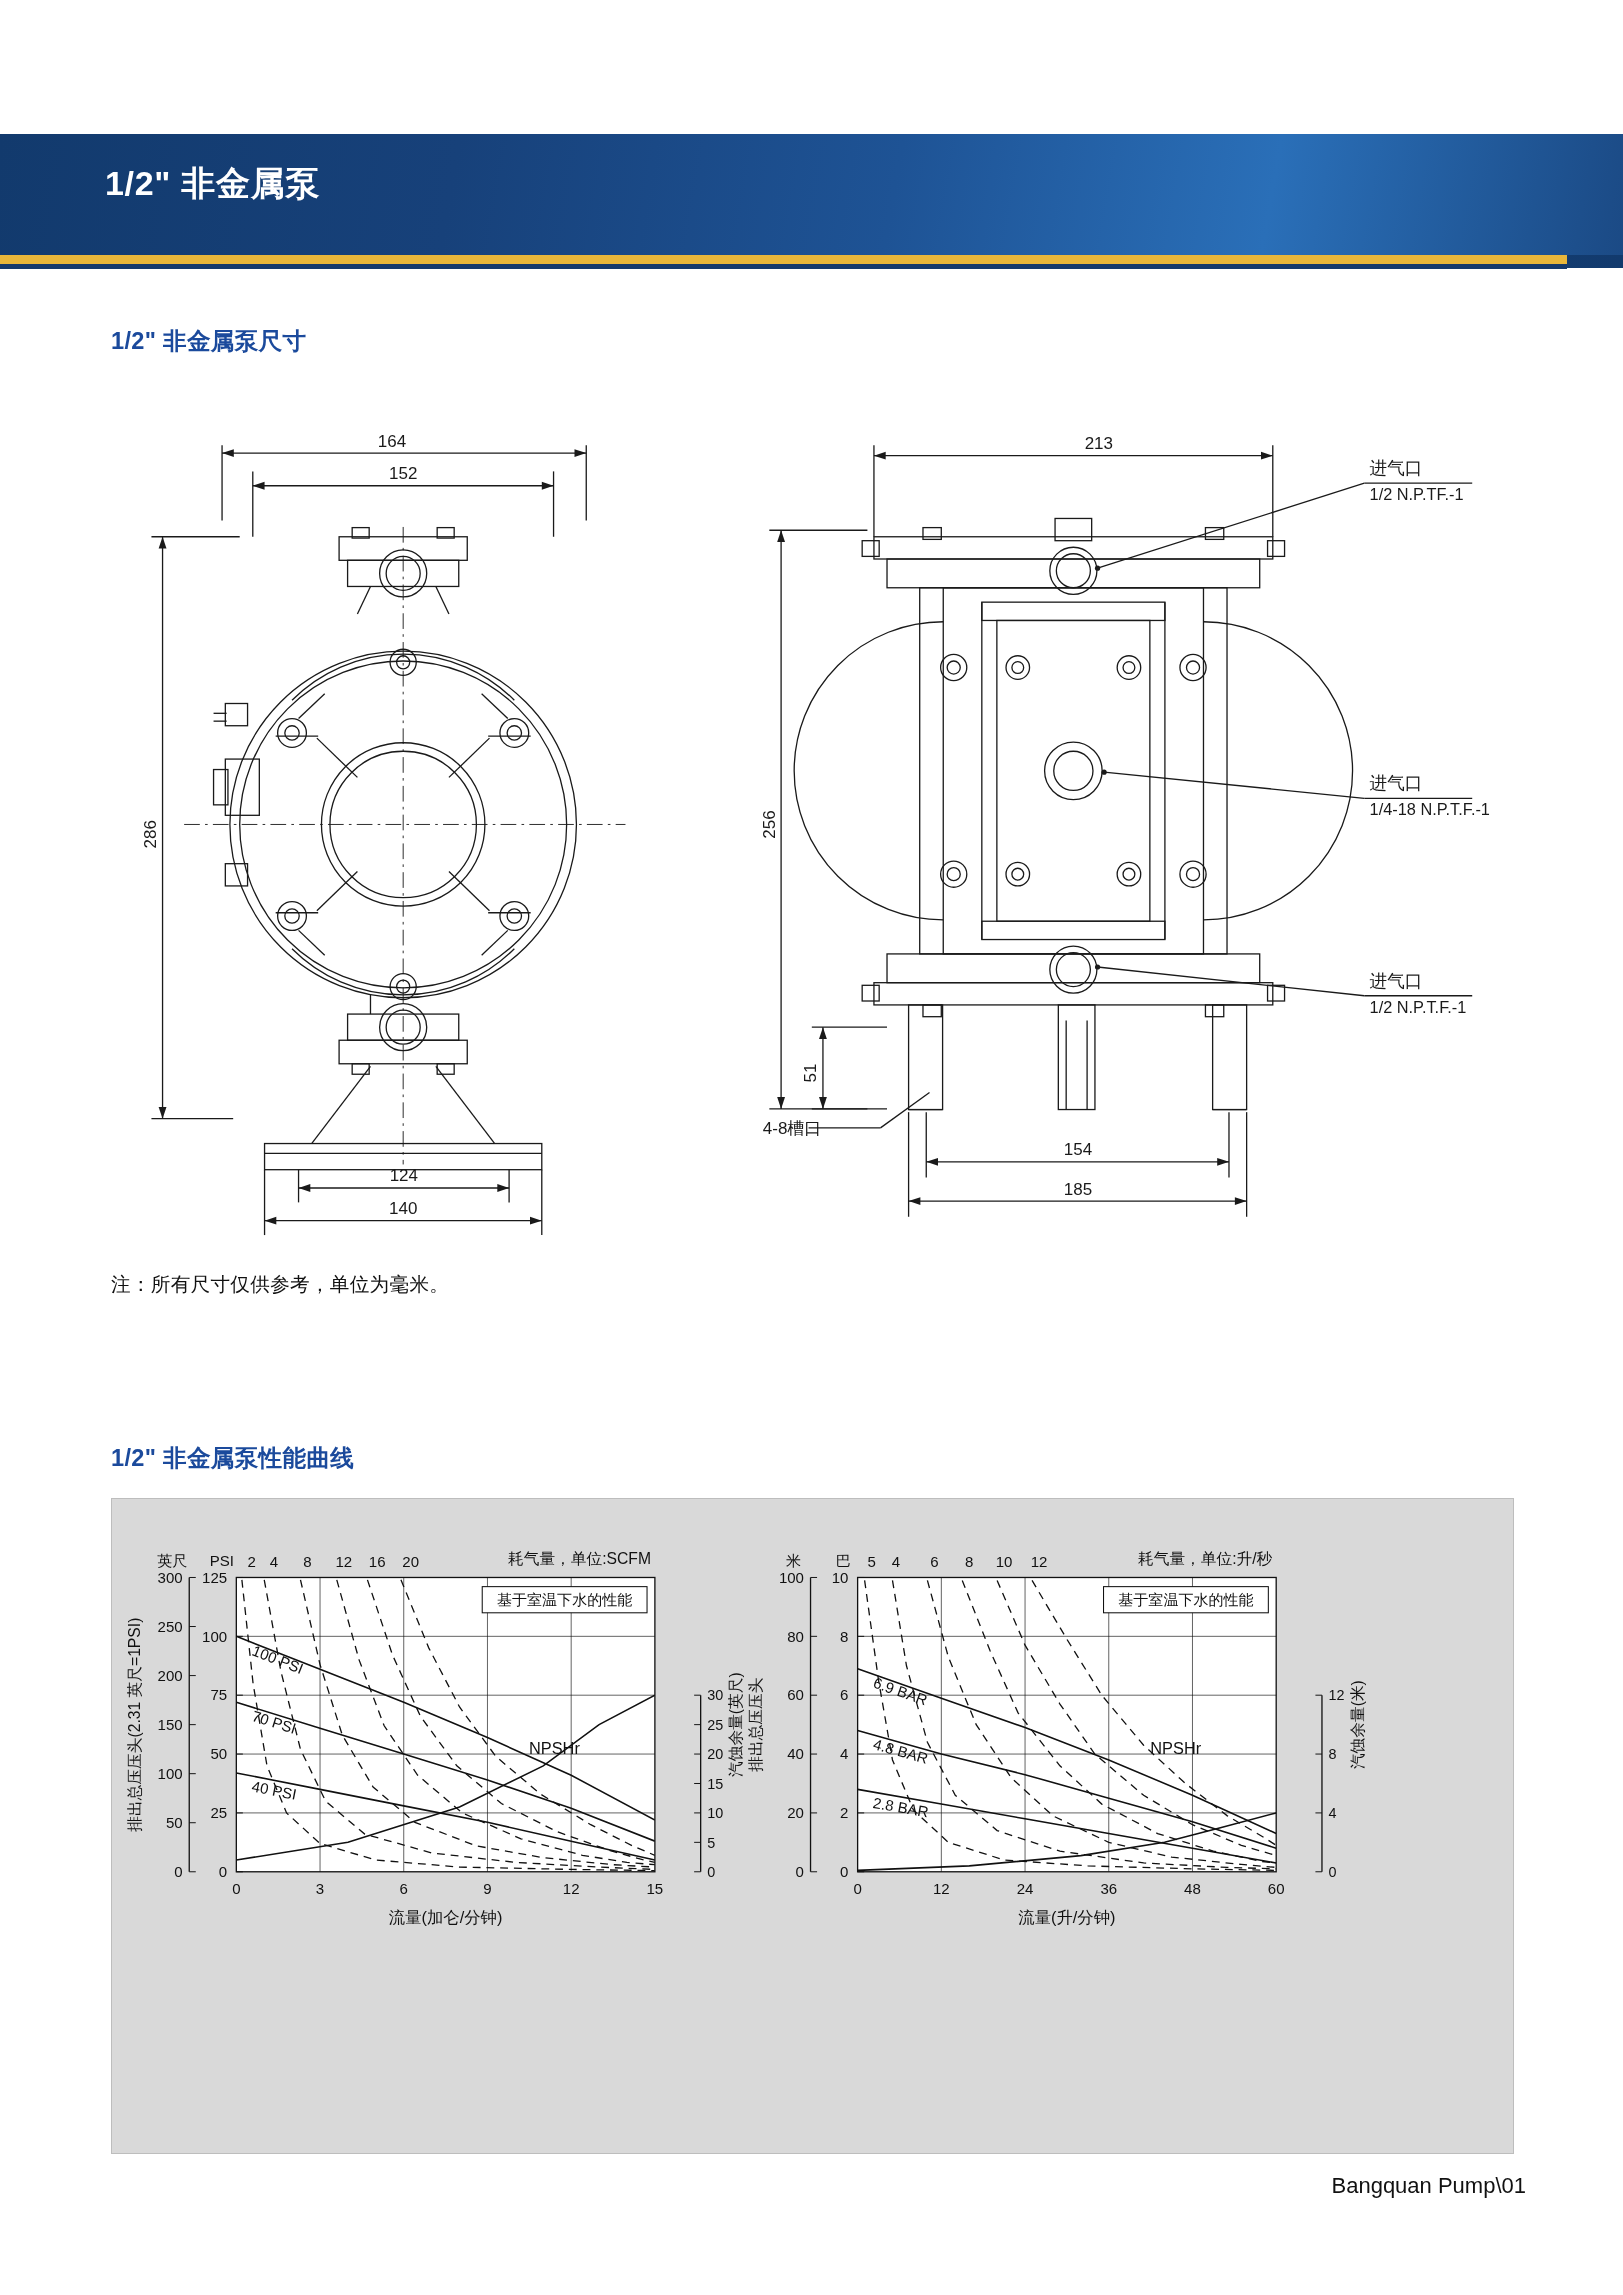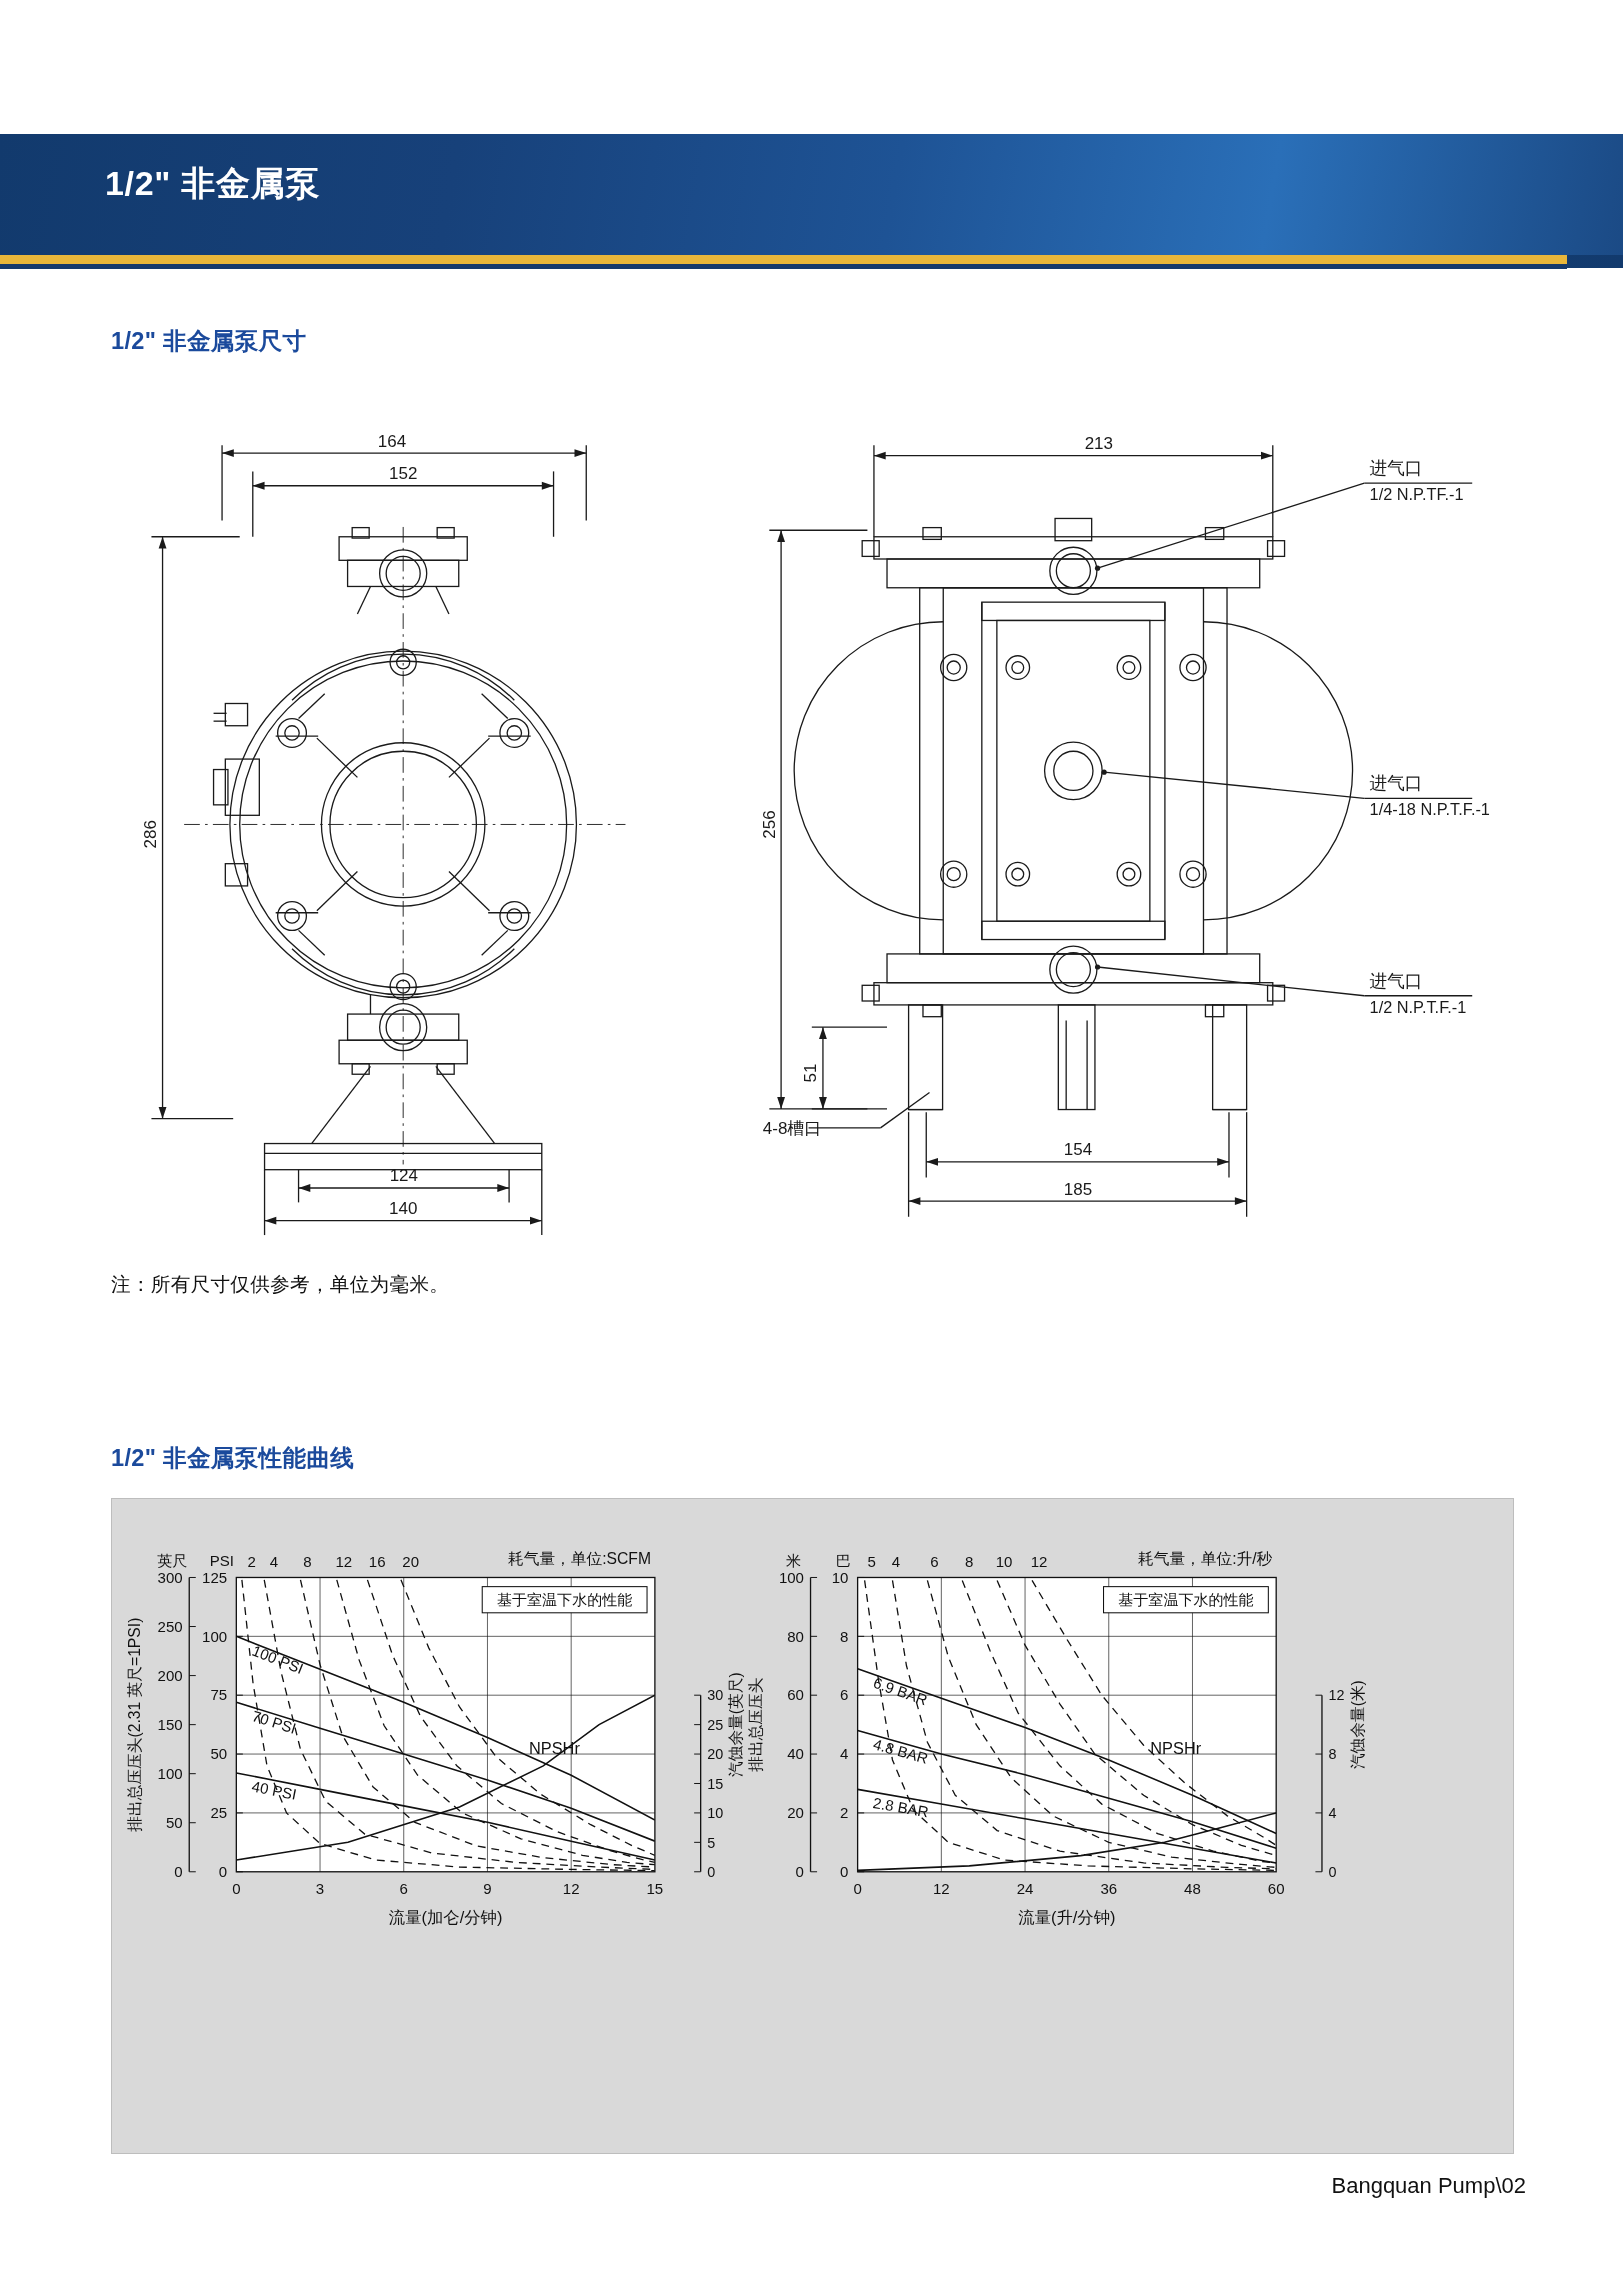--- a/index.html
+++ b/index.html
@@ -57,21 +57,21 @@
 <body>
 
 <div class="header-band"></div>
 <div class="header-accent"></div>
 <div class="header-accent2"></div>
 <div class="header-title">1/2" 非金属泵</div>
 
 <div class="sec-title" id="sec-dim">1/2" 非金属泵尺寸</div>
 <div class="sec-title" id="sec-curve">1/2" 非金属泵性能曲线</div>
 <div class="note">注：所有尺寸仅供参考，单位为毫米。</div>
-<div class="footer">Bangquan Pump\02</div>
+<div class="footer">Bangquan Pump\01</div>
 
 <div class="drawings">
 <svg width="1623" height="850" viewBox="0 0 2481 1300" xmlns="http://www.w3.org/2000/svg">
   <g fill="none" stroke="#1a1a1a" stroke-width="2">
 
   <g>
 
     <line x1="313" y1="60" x2="313" y2="175"></line>
     <line x1="870" y1="60" x2="870" y2="175"></line>
     <line x1="313" y1="72" x2="870" y2="72"></line>

